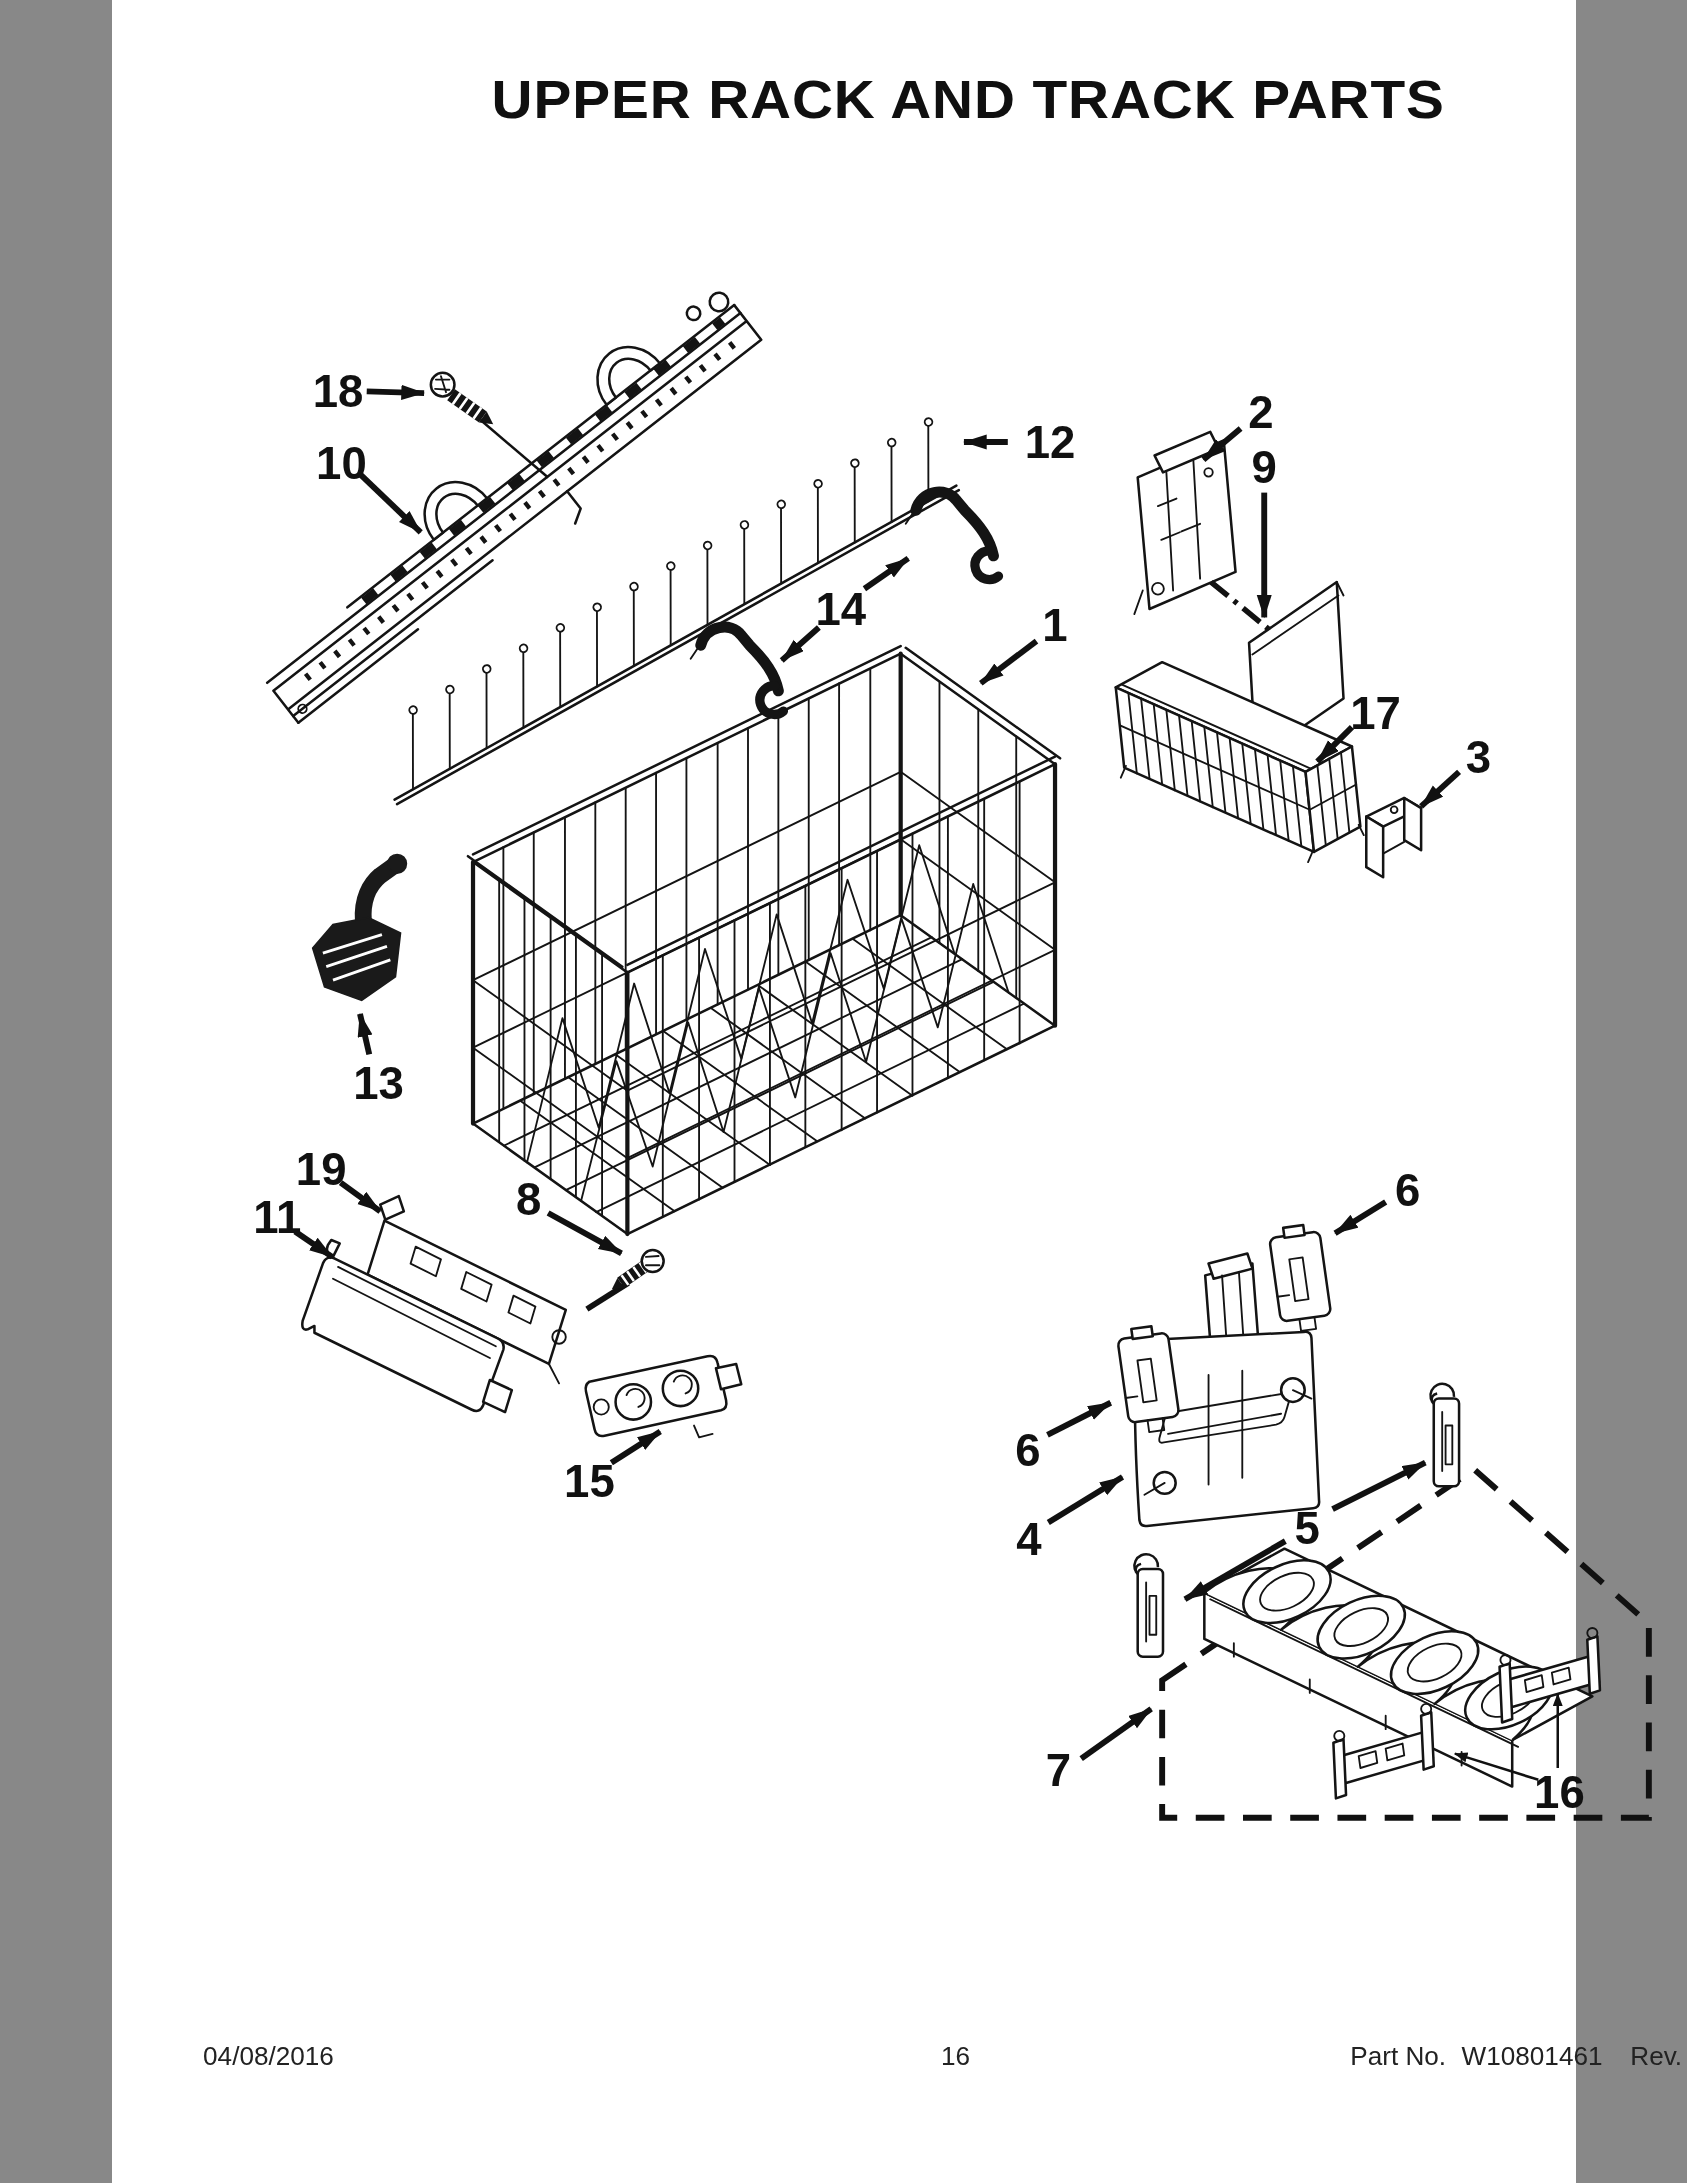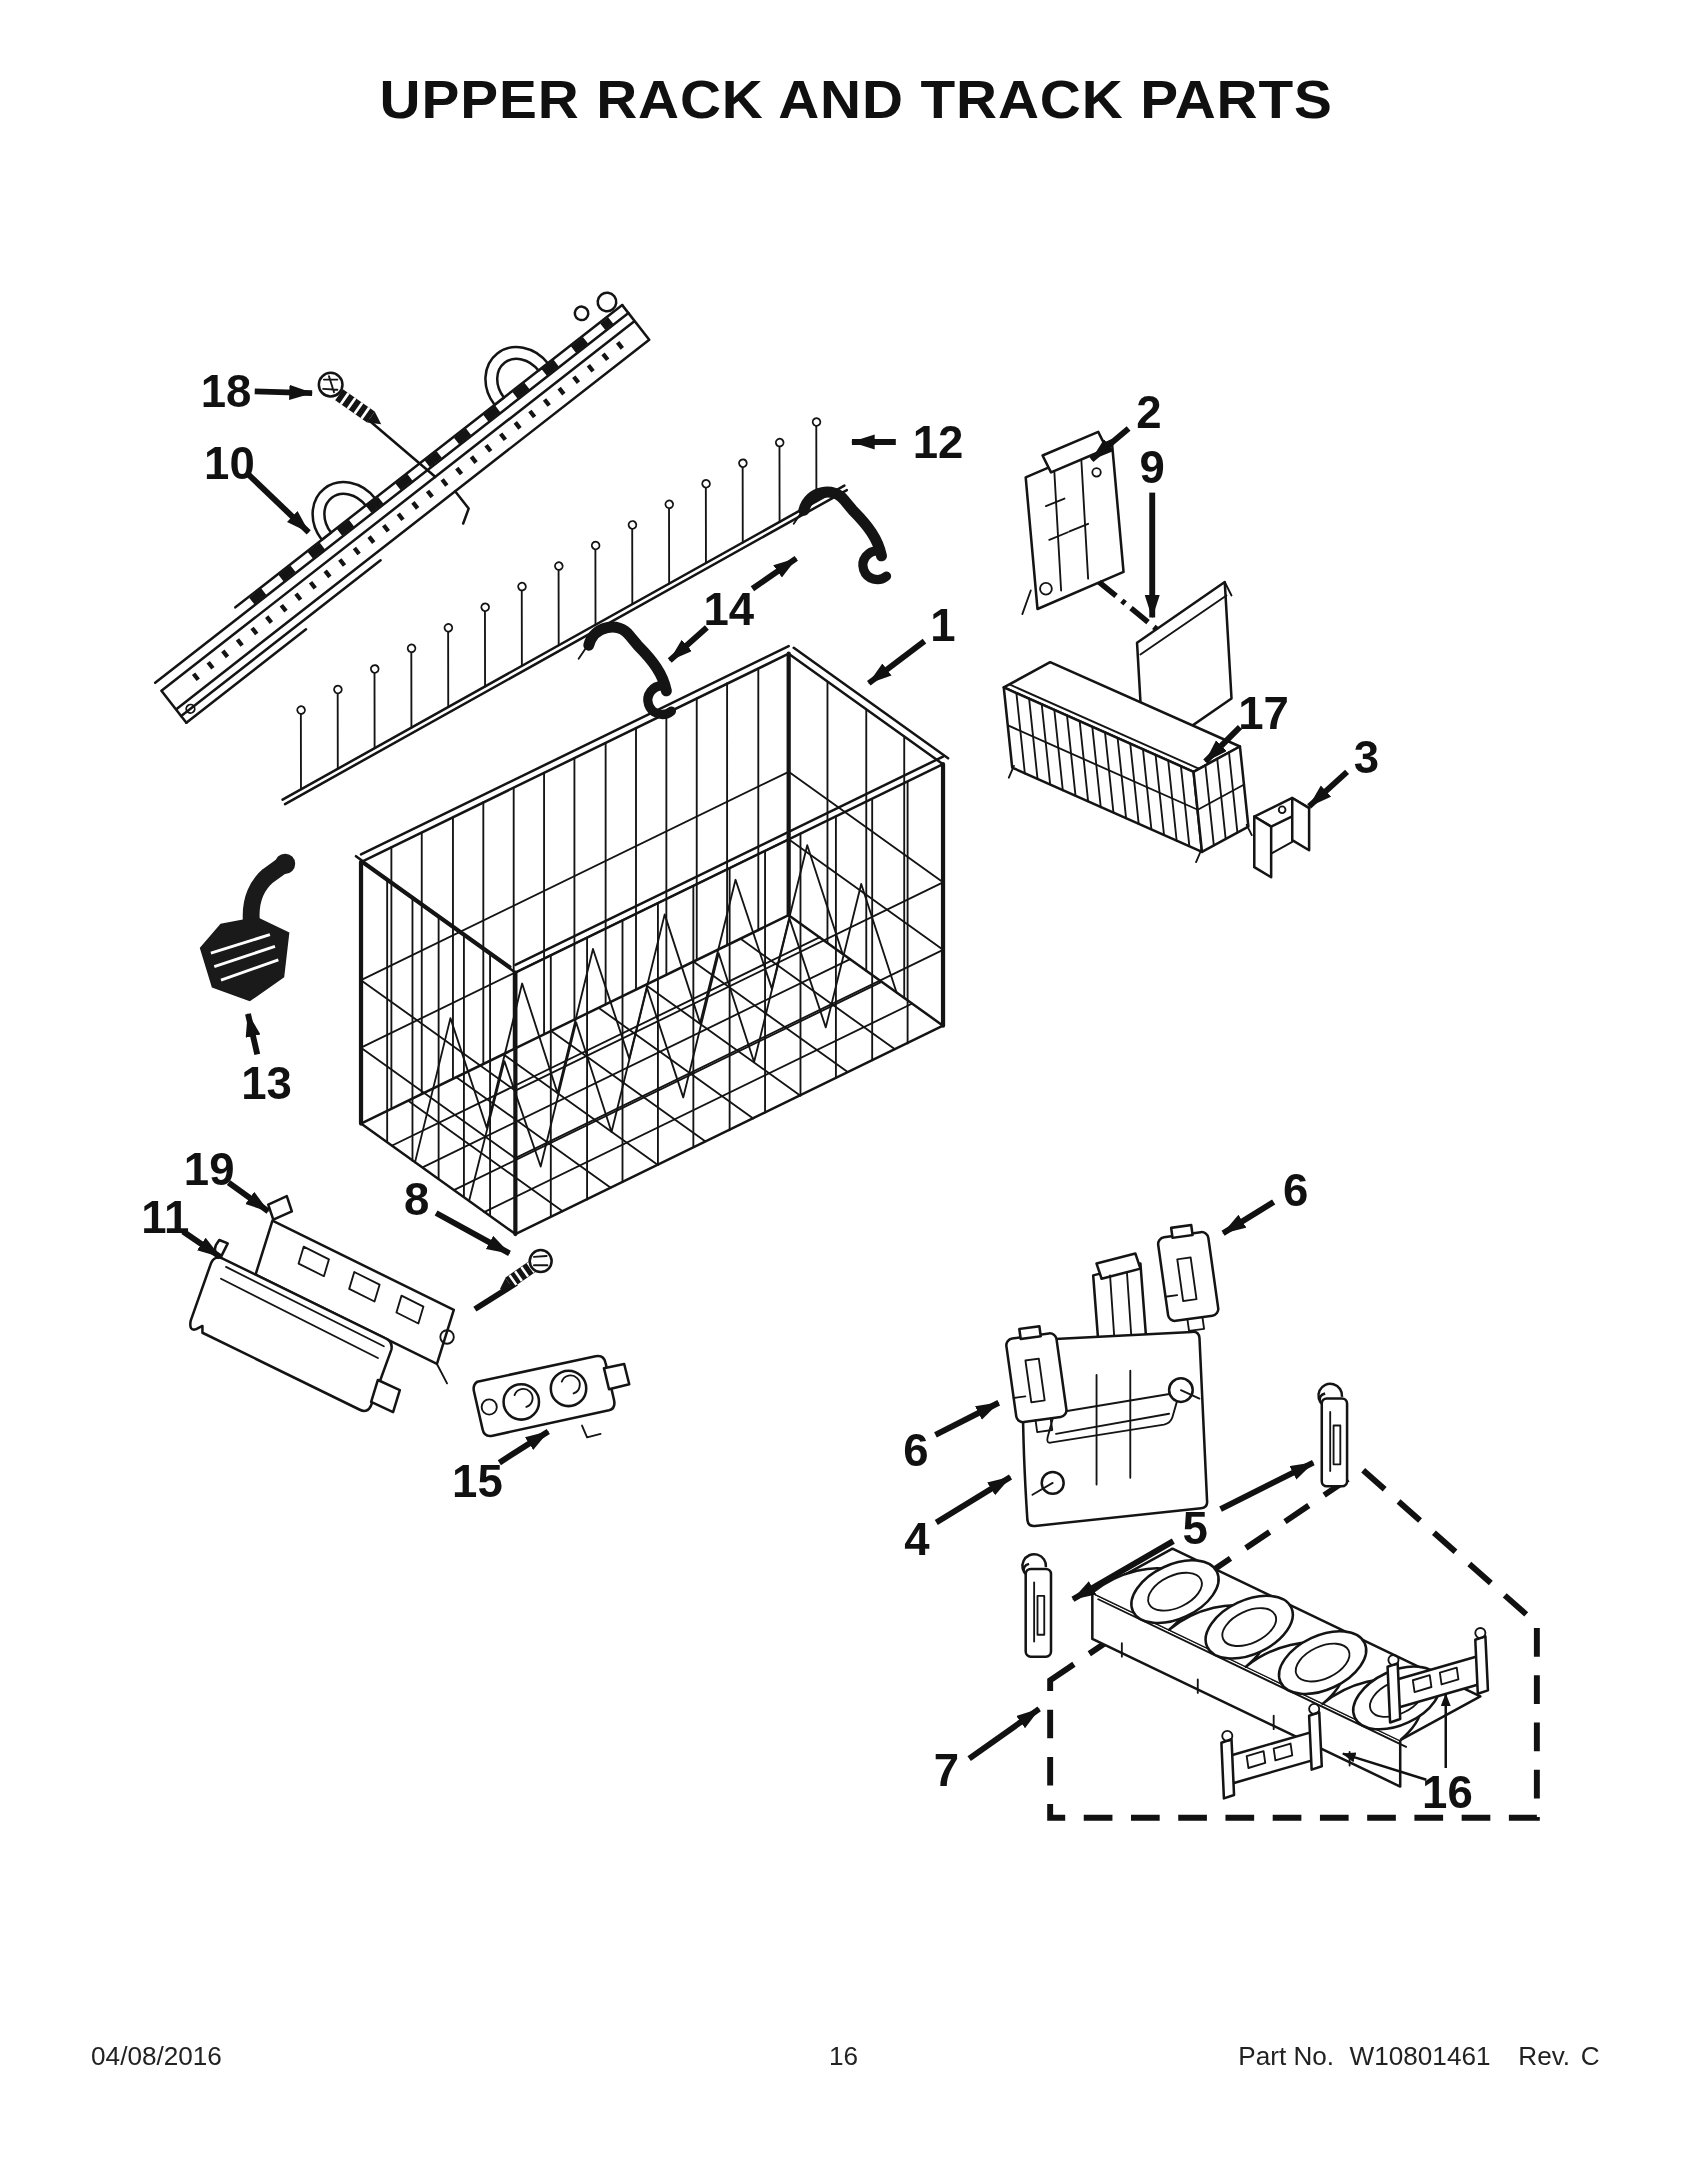--- a/index.html
+++ b/index.html
@@ -1,16 +1,16 @@
 <!DOCTYPE html>
 <html style="font-size:13.5px"><head>
 <meta charset="utf-8">
 <style>
   html,body{margin:0;padding:0;background:#888;}
-  .page{width:1687px;height:2183px;background:#ffffff;position:relative;margin:0 auto;
+  .page{width:1464px;height:2183px;background:#ffffff;position:relative;margin:0 auto;
         font-family:"Liberation Sans", sans-serif;}
   svg{display:block;}
   .ln{fill:none;stroke:#141414;stroke-width:3;stroke-linecap:round;stroke-linejoin:round;}
   .ln2{fill:none;stroke:#141414;stroke-width:2.2;stroke-linecap:round;stroke-linejoin:round;}
   .lnw{fill:#ffffff;stroke:#141414;stroke-width:3;stroke-linejoin:round;}
   .post{fill:none;stroke:#141414;stroke-width:5;stroke-linecap:round;}
   .shaft{fill:none;stroke:#111;stroke-width:7;}
   .shaft-thin{fill:none;stroke:#111;stroke-width:3;}
   .lbl{font:700 54px "Liberation Sans", sans-serif;fill:#111;}
   .title-text{font:700 64px "Liberation Sans", sans-serif;fill:#101010;letter-spacing:1px;}

